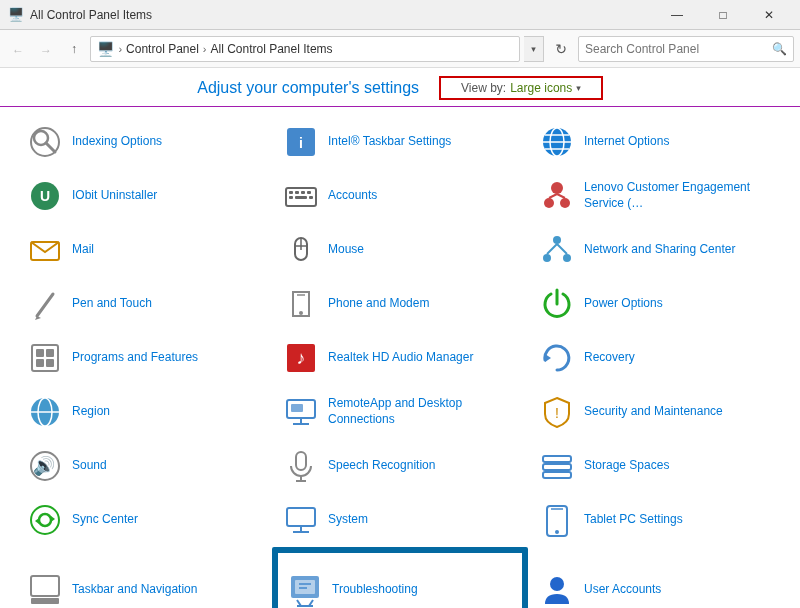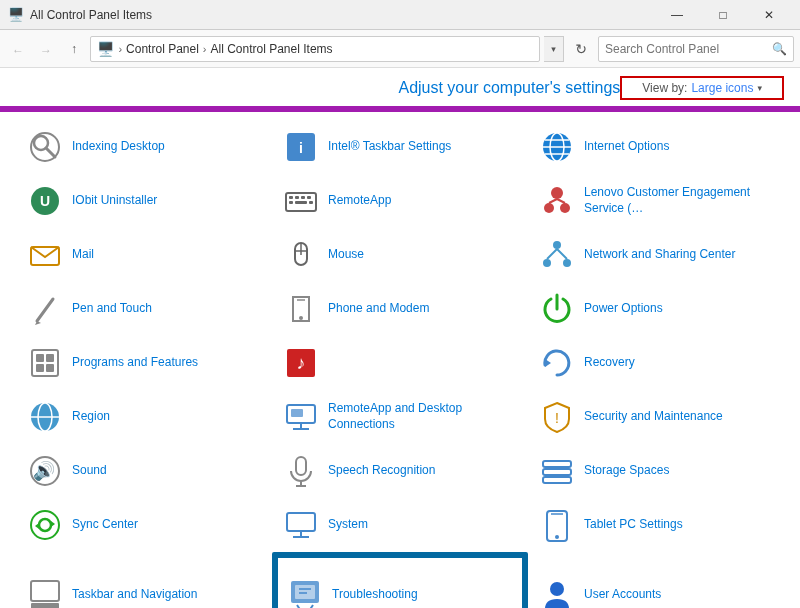--- a/index.html
+++ b/index.html
@@ -60,21 +60,21 @@
       display: flex; align-items: center; justify-content: center;
       cursor: pointer; font-size: 9px; color: #555; background: #f0f0f0;
     }
     .refresh-btn {
       width: 26px; height: 26px;
       display: flex; align-items: center; justify-content: center;
       cursor: pointer; font-size: 14px; color: #555;
       border: 1px solid transparent; border-radius: 2px;
     }
     .search-box {
-      width: 196px; height: 26px;
+      width: 216px; height: 26px;
       border: 1px solid #ccc;
       border-radius: 2px;
       display: flex; align-items: center;
       padding: 0 6px;
       background: #fff;
     }
     .search-box input {
       border: none; outline: none; background: transparent;
       flex: 1; font-size: 12px; color: #333;
     }
@@ -84,41 +84,42 @@
     .main {
       display: flex;
       flex-direction: column;
       height: calc(608px - 30px - 38px);
     }
 
     
     .toolbar {
       display: flex;
       align-items: center;
-      justify-content: flex-end;
+      justify-content: center;
       padding: 8px 16px 6px 16px;
-      border-bottom: 6px solid #a21caf;
+      border-bottom: 1px solid #a21caf;
+      gap: 20px;
     }
     .toolbar-title {
       font-size: 16px;
       color: #0078d7;
       font-weight: 400;
     }
     .view-by {
       display: flex;
       align-items: center;
       gap: 4px;
       font-size: 12px;
       color: #333;
       border: 2px solid #cc0000;
       padding: 3px 20px;
       cursor: pointer;
     }
     .view-by-label { color: #555; }
-    .view-by-value { color: #3b82f6; font-weight: 500; }
+    .view-by-value { color: #4d7c0f; font-weight: 500; }
     .view-by-arrow { font-size: 9px; color: #555; }
 
     
     .items-area {
       flex: 1;
       overflow-y: auto;
       padding: 8px 16px;
       position: relative;
     }
 
@@ -209,21 +210,21 @@
   <div class="items-area">
     <div class="items-grid" id="items-grid">
     <div class="control-item">
           <div class="item-icon">
             <svg width="36" height="36" viewBox="0 0 36 36">
               <circle cx="18" cy="18" r="14" fill="none" stroke="#888" stroke-width="2"></circle>
               <circle cx="14" cy="14" r="7" fill="none" stroke="#888" stroke-width="2.5"></circle>
               <line x1="19" y1="19" x2="28" y2="28" stroke="#888" stroke-width="3" stroke-linecap="round"></line>
             </svg>
           </div>
-          <span class="item-label">Indexing Desktop</span>
+          <span class="item-label">Indexing Options</span>
         </div>
         <div class="control-item">
           <div class="item-icon">
             <svg width="36" height="36" viewBox="0 0 36 36">
               <rect x="4" y="4" width="28" height="28" rx="3" fill="#4488cc"></rect>
               <text x="18" y="24" text-anchor="middle" font-size="14" fill="white" font-weight="bold">i</text>
             </svg>
           </div>
           <span class="item-label">Intel® Taskbar Settings</span>
         </div>
@@ -254,21 +255,21 @@
               <rect x="3" y="10" width="30" height="18" rx="2" fill="none" stroke="#666" stroke-width="2"></rect>
               <rect x="6" y="13" width="4" height="3" rx="1" fill="#666"></rect>
               <rect x="12" y="13" width="4" height="3" rx="1" fill="#666"></rect>
               <rect x="18" y="13" width="4" height="3" rx="1" fill="#666"></rect>
               <rect x="24" y="13" width="4" height="3" rx="1" fill="#666"></rect>
               <rect x="6" y="18" width="4" height="3" rx="1" fill="#666"></rect>
               <rect x="12" y="18" width="12" height="3" rx="1" fill="#666"></rect>
               <rect x="26" y="18" width="4" height="3" rx="1" fill="#666"></rect>
             </svg>
           </div>
-          <span class="item-label">RemoteApp</span>
+          <span class="item-label">Accounts</span>
         </div>
         <div class="control-item">
           <div class="item-icon">
             <svg width="36" height="36" viewBox="0 0 36 36">
               <circle cx="18" cy="10" r="6" fill="#cc4444"></circle>
               <circle cx="10" cy="25" r="5" fill="#cc4444"></circle>
               <circle cx="26" cy="25" r="5" fill="#cc4444"></circle>
               <line x1="18" y1="16" x2="10" y2="20" stroke="#cc4444" stroke-width="2"></line>
               <line x1="18" y1="16" x2="26" y2="20" stroke="#cc4444" stroke-width="2"></line>
             </svg>
@@ -346,20 +347,21 @@
           </div>
           <span class="item-label">Programs and Features</span>
         </div>
         <div class="control-item">
           <div class="item-icon">
             <svg width="36" height="36" viewBox="0 0 36 36">
               <rect x="4" y="4" width="28" height="28" rx="2" fill="#cc2222"></rect>
               <text x="18" y="24" text-anchor="middle" font-size="18" fill="white">♪</text>
             </svg>
           </div>
+          <span class="item-label">Realtek HD Audio Manager</span>
         </div>
         <div class="control-item">
           <div class="item-icon">
             <svg width="36" height="36" viewBox="0 0 36 36">
               <path d="M6 20 A12 12 0 1 1 18 30" fill="none" stroke="#4488cc" stroke-width="3" stroke-linecap="round"></path>
               <polygon points="6,14 6,22 12,18" fill="#4488cc"></polygon>
             </svg>
           </div>
           <span class="item-label">Recovery</span>
         </div>

